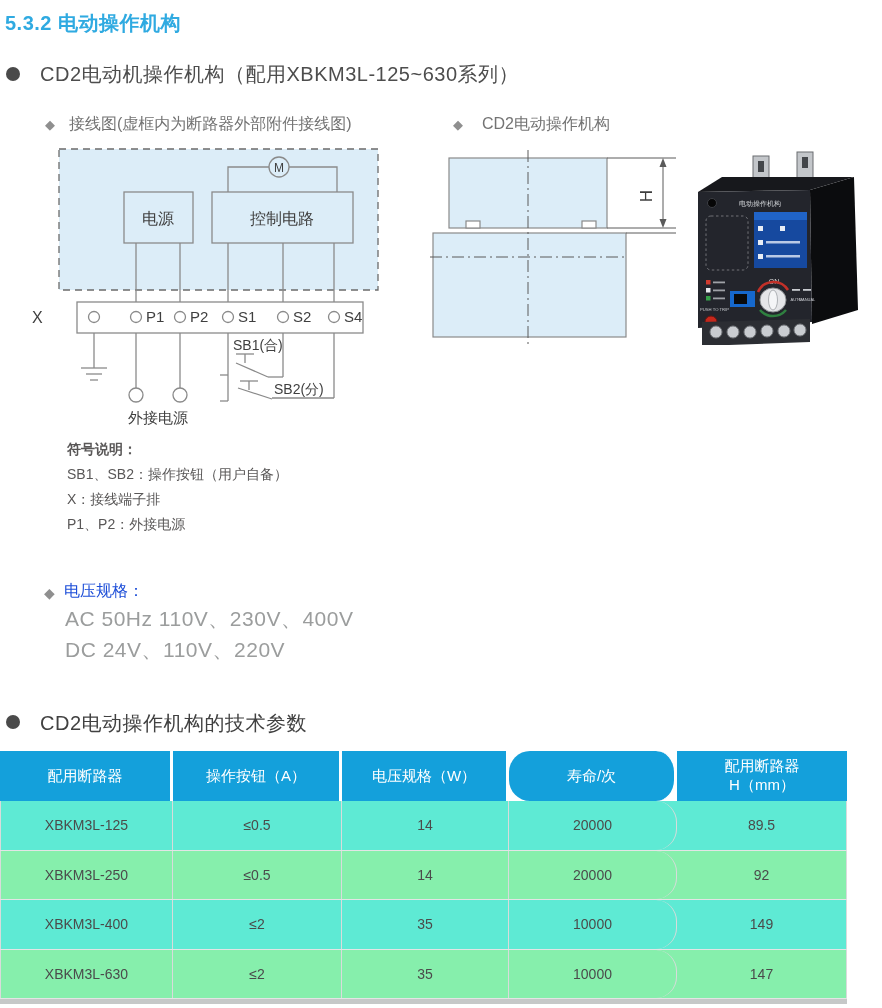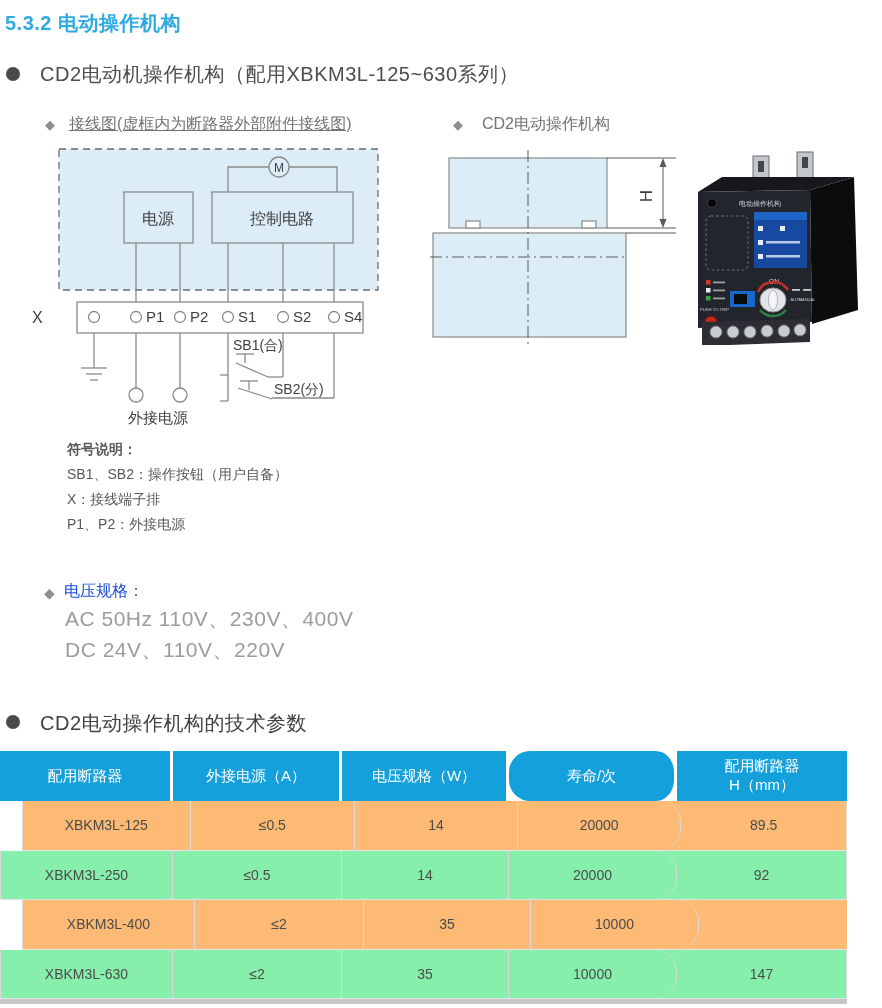--- a/index.html
+++ b/index.html
@@ -33,39 +33,39 @@
   .volt-line { position:absolute; left:65px; font-size:21px; color:#9b9d9d; letter-spacing:0.5px; }
   .volt-ac { top:605px; }
   .volt-dc { top:636px; }
 
   .tech-table { position:absolute; left:0; top:751px; width:847px; }
   .thead { display:flex; height:50px; }
   .th { background:#14A0DB; color:#ffffff; font-size:15px; display:flex; align-items:center; justify-content:center; text-align:center; white-space:pre-line; line-height:1.25; border-right:3px solid #ffffff; }
   .th:last-child { border-right:none; }
   .tr { display:flex; height:49.5px; border-bottom:1px solid #e3e5e5; }
   .tr:last-child { border-bottom:none; }
-  .tr.odd { background:#fdba74;margin-left:22px; }
+  .tr.odd { background:#5eead4; }
   .tr.even { background:#86efac; }
   .td { display:flex; align-items:center; justify-content:center; font-size:14px; color:#4b4b4b; border-right:1px solid #d9dbdb; }
   .td:first-child { border-left:1px solid #d9dbdb; }
   .c1 { width:173px; } .c2 { width:169px; } .c3 { width:167px; } .c4 { width:168px;border-radius:21px; } .c5 { width:170px; }
   .table-bottom-strip { height:5px; background:#c6c8c8; }
 </style>
 </head>
 <body>
 
 <div class="page">
 
   <div class="page-title">5.3.2 电动操作机构</div>
 
   <div class="dot dot1"></div>
   <div class="sec-heading h1">CD2电动机操作机构（配用XBKM3L-125~630系列）</div>
 
   <div class="diamond" style="left:45px; top:117px;">◆</div>
-  <div class="sub-bullet" style="left:69px; top:114px;text-decoration:underline;">接线图(虚框内为断路器外部附件接线图)</div>
+  <div class="sub-bullet" style="left:69px; top:114px;">接线图(虚框内为断路器外部附件接线图)</div>
   <div class="diamond" style="left:453px; top:117px;">◆</div>
   <div class="sub-bullet" style="left:482px; top:114px;">CD2电动操作机构</div>
 
   <svg class="wiring-svg" width="400" height="295" viewBox="0 0 400 295">
     <g stroke="#8a8a8a" stroke-width="1.3" fill="none">
 
       <rect x="35" y="13" width="319" height="141" fill="#DCEDF8" stroke="#6b6b6b" stroke-dasharray="7,5"></rect>
 
       <polyline points="245,31 204,31 204,56"></polyline>
       <polyline points="265,31 313,31 313,56"></polyline>
@@ -237,21 +237,21 @@
   <div class="volt-label">电压规格：</div>
   <div class="volt-line volt-ac">AC 50Hz 110V、230V、400V</div>
   <div class="volt-line volt-dc">DC 24V、110V、220V</div>
 
   <div class="dot dot2"></div>
   <div class="sec-heading h2">CD2电动操作机构的技术参数</div>
 
   <div class="tech-table">
     <div class="thead">
       <div class="th c1">配用断路器</div>
-      <div class="th c2">外接电源（A）</div>
+      <div class="th c2">操作按钮（A）</div>
       <div class="th c3">电压规格（W）</div>
       <div class="th c4">寿命/次</div>
       <div class="th c5">配用断路器
 H（mm）</div>
     </div>
     <div class="tr odd">
       <div class="td c1">XBKM3L-125</div>
       <div class="td c2">≤0.5</div>
       <div class="td c3">14</div>
       <div class="td c4">20000</div>
@@ -262,20 +262,21 @@
       <div class="td c2">≤0.5</div>
       <div class="td c3">14</div>
       <div class="td c4">20000</div>
       <div class="td c5">92</div>
     </div>
     <div class="tr odd">
       <div class="td c1">XBKM3L-400</div>
       <div class="td c2">≤2</div>
       <div class="td c3">35</div>
       <div class="td c4">10000</div>
+      <div class="td c5">149</div>
     </div>
     <div class="tr even">
       <div class="td c1">XBKM3L-630</div>
       <div class="td c2">≤2</div>
       <div class="td c3">35</div>
       <div class="td c4">10000</div>
       <div class="td c5">147</div>
     </div>
     <div class="table-bottom-strip"></div>
   </div>

